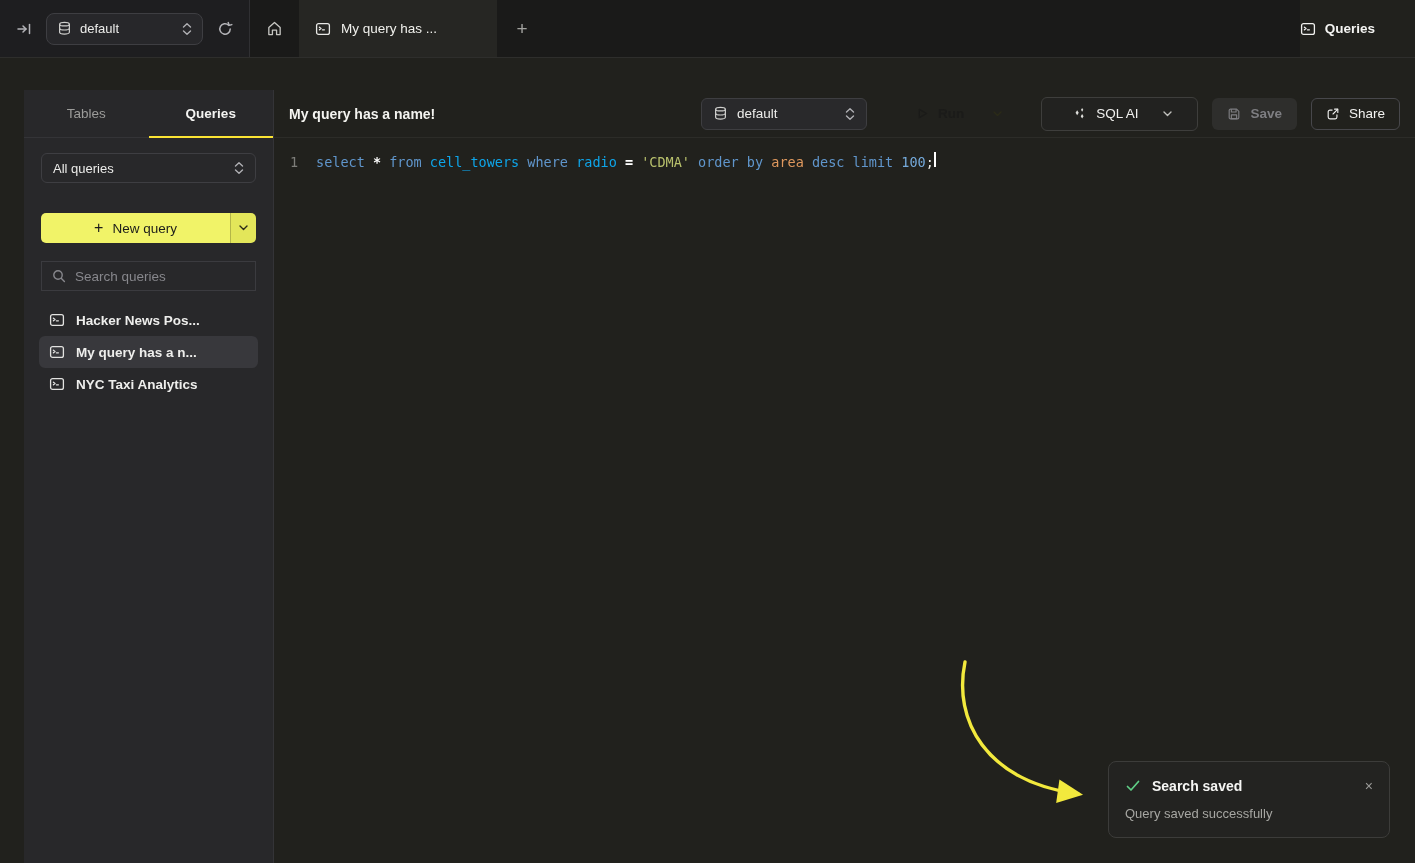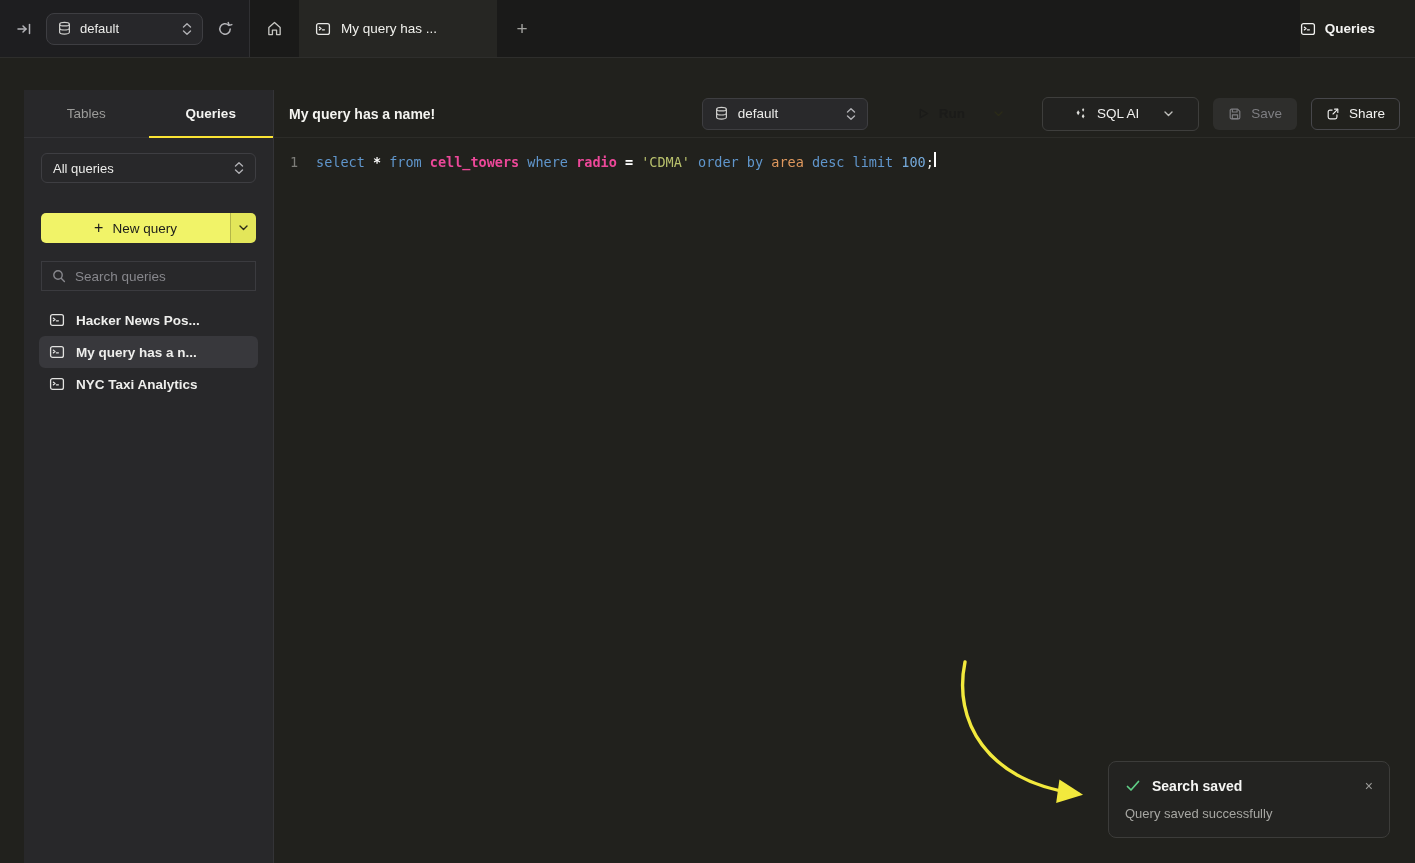--- a/index.html
+++ b/index.html
@@ -78,29 +78,29 @@
   .db-select2 .grow { flex:1; }
   .split { overflow:hidden; padding:16px; }
   .run-btn .main-part {
     display:flex; align-items:center; gap:9px; padding:0 19px; height:100%;
     background:#f1f368; color:#1b1b19; font-weight:600; font-size:13.5px; border:none; cursor:pointer; font-family:inherit;
   }
   .run-btn .caret-part { width:28px; height:100%; background:#e0e356; border:none; border-left:1px solid rgba(40,40,20,.25); display:flex; align-items:center; justify-content:center; color:#2a2a18; cursor:pointer; }
   .sqlai-btn { border:1px solid #3e3e3c; background:#222220; }
   .sqlai-btn .main-part { display:flex; align-items:center; gap:9px; padding:0 14px; height:100%; color:#f0f0ee; font-weight:500; background:none; border:none; cursor:pointer; font-family:inherit; font-size:13.5px; }
   .sqlai-btn .caret-part { width:29px; height:100%; background:#2c2c2a; border:none; border-left:1px solid #3e3e3c; display:flex; align-items:center; justify-content:center; color:#c0c0bc; cursor:pointer; }
-  .save-btn { background:#2e2e2c; color:#7e7e82; gap:9px; padding:0 15px; border:none; font-weight:400; cursor:default; }
+  .save-btn { background:#2e2e2c; color:#7e7e82; gap:9px; padding:0 15px; border:none; font-weight:700; cursor:default; }
   .share-btn { background:none; border:1px solid #47474b; color:#f2f2f0; gap:9px; padding:0 14px; font-weight:500; }
 
   
   .editor { flex:1; position:relative; padding:14px 16px 0 16px; }
   .code-line { display:flex; font-family:"DejaVu Sans Mono", monospace; font-size:13.5px; line-height:20px; white-space:pre; }
   .line-no { color:#7e7e7a; width:26px; flex:0 0 auto; }
   .tok-kw    { color:#6096cc; }
-  .tok-ident { color:#ec4899; font-weight:bold; }
+  .tok-ident { color:#0ea5e9; font-weight:normal; }
   .tok-op    { color:#ffffff; font-weight:bold; }
   .tok-str   { color:#b8c06c; }
   .tok-field { color:#e0995e; }
   .tok-num   { color:#74a9da; }
   .tok-plain { color:#e8e8e4; }
   .cursor { display:inline-block; width:2px; height:15px; background:#ffffff; vertical-align:-2px; }
 
   
   .toast {
     position:absolute; right:25px; bottom:25px; width:282px;

